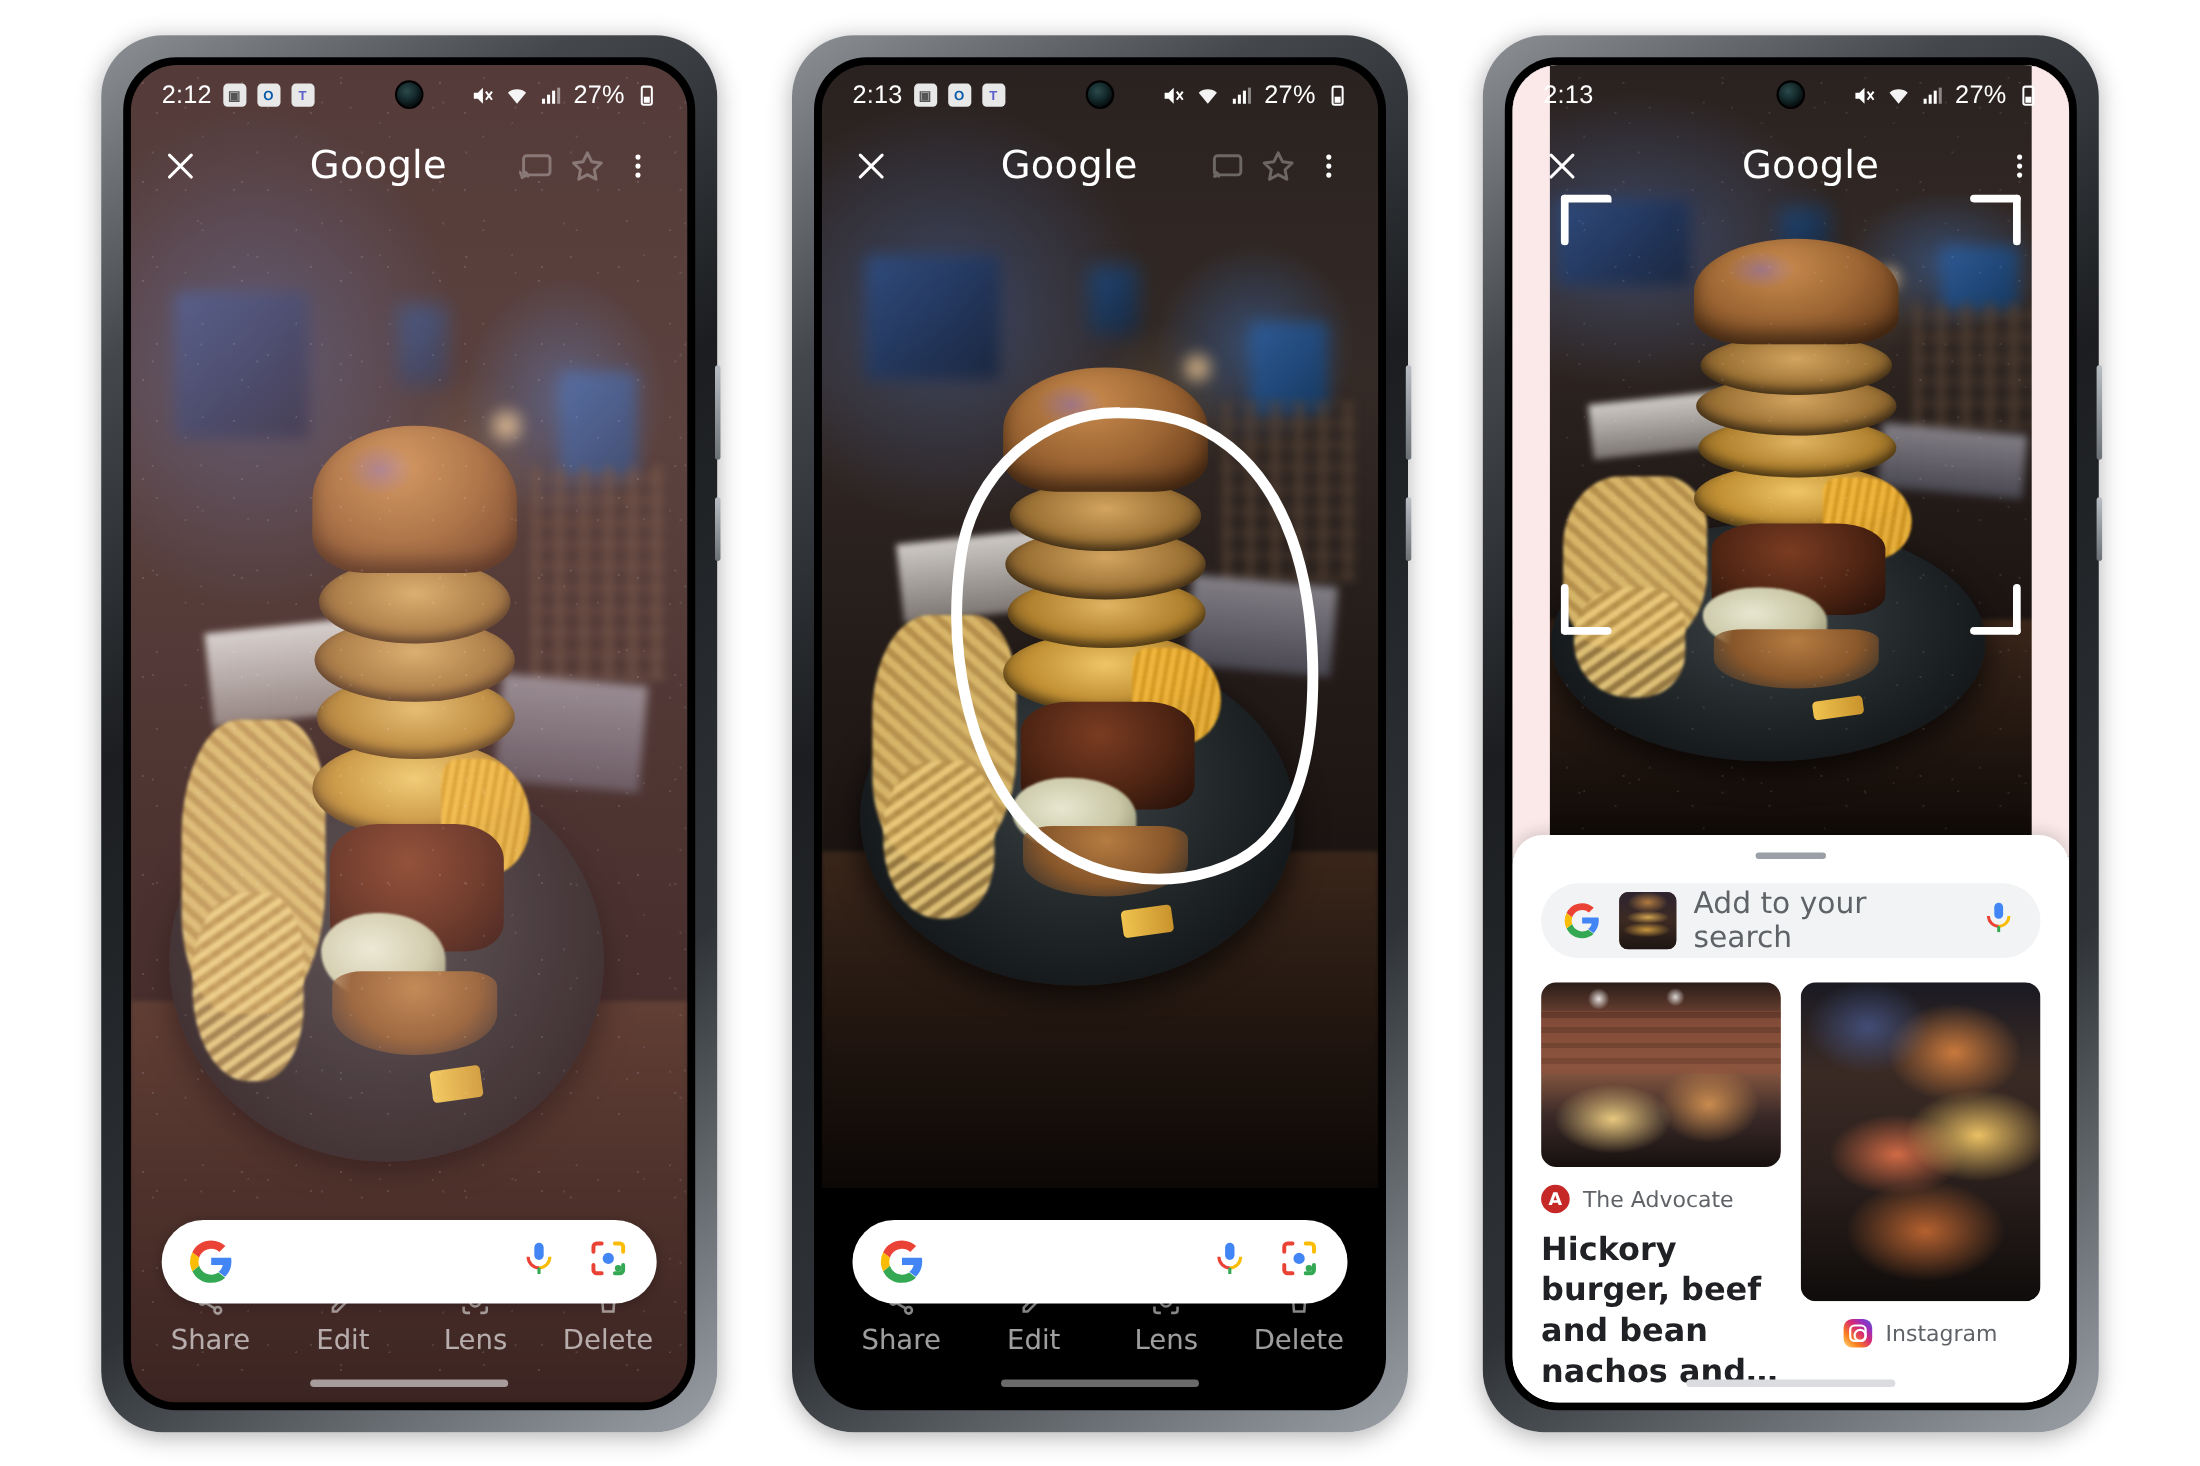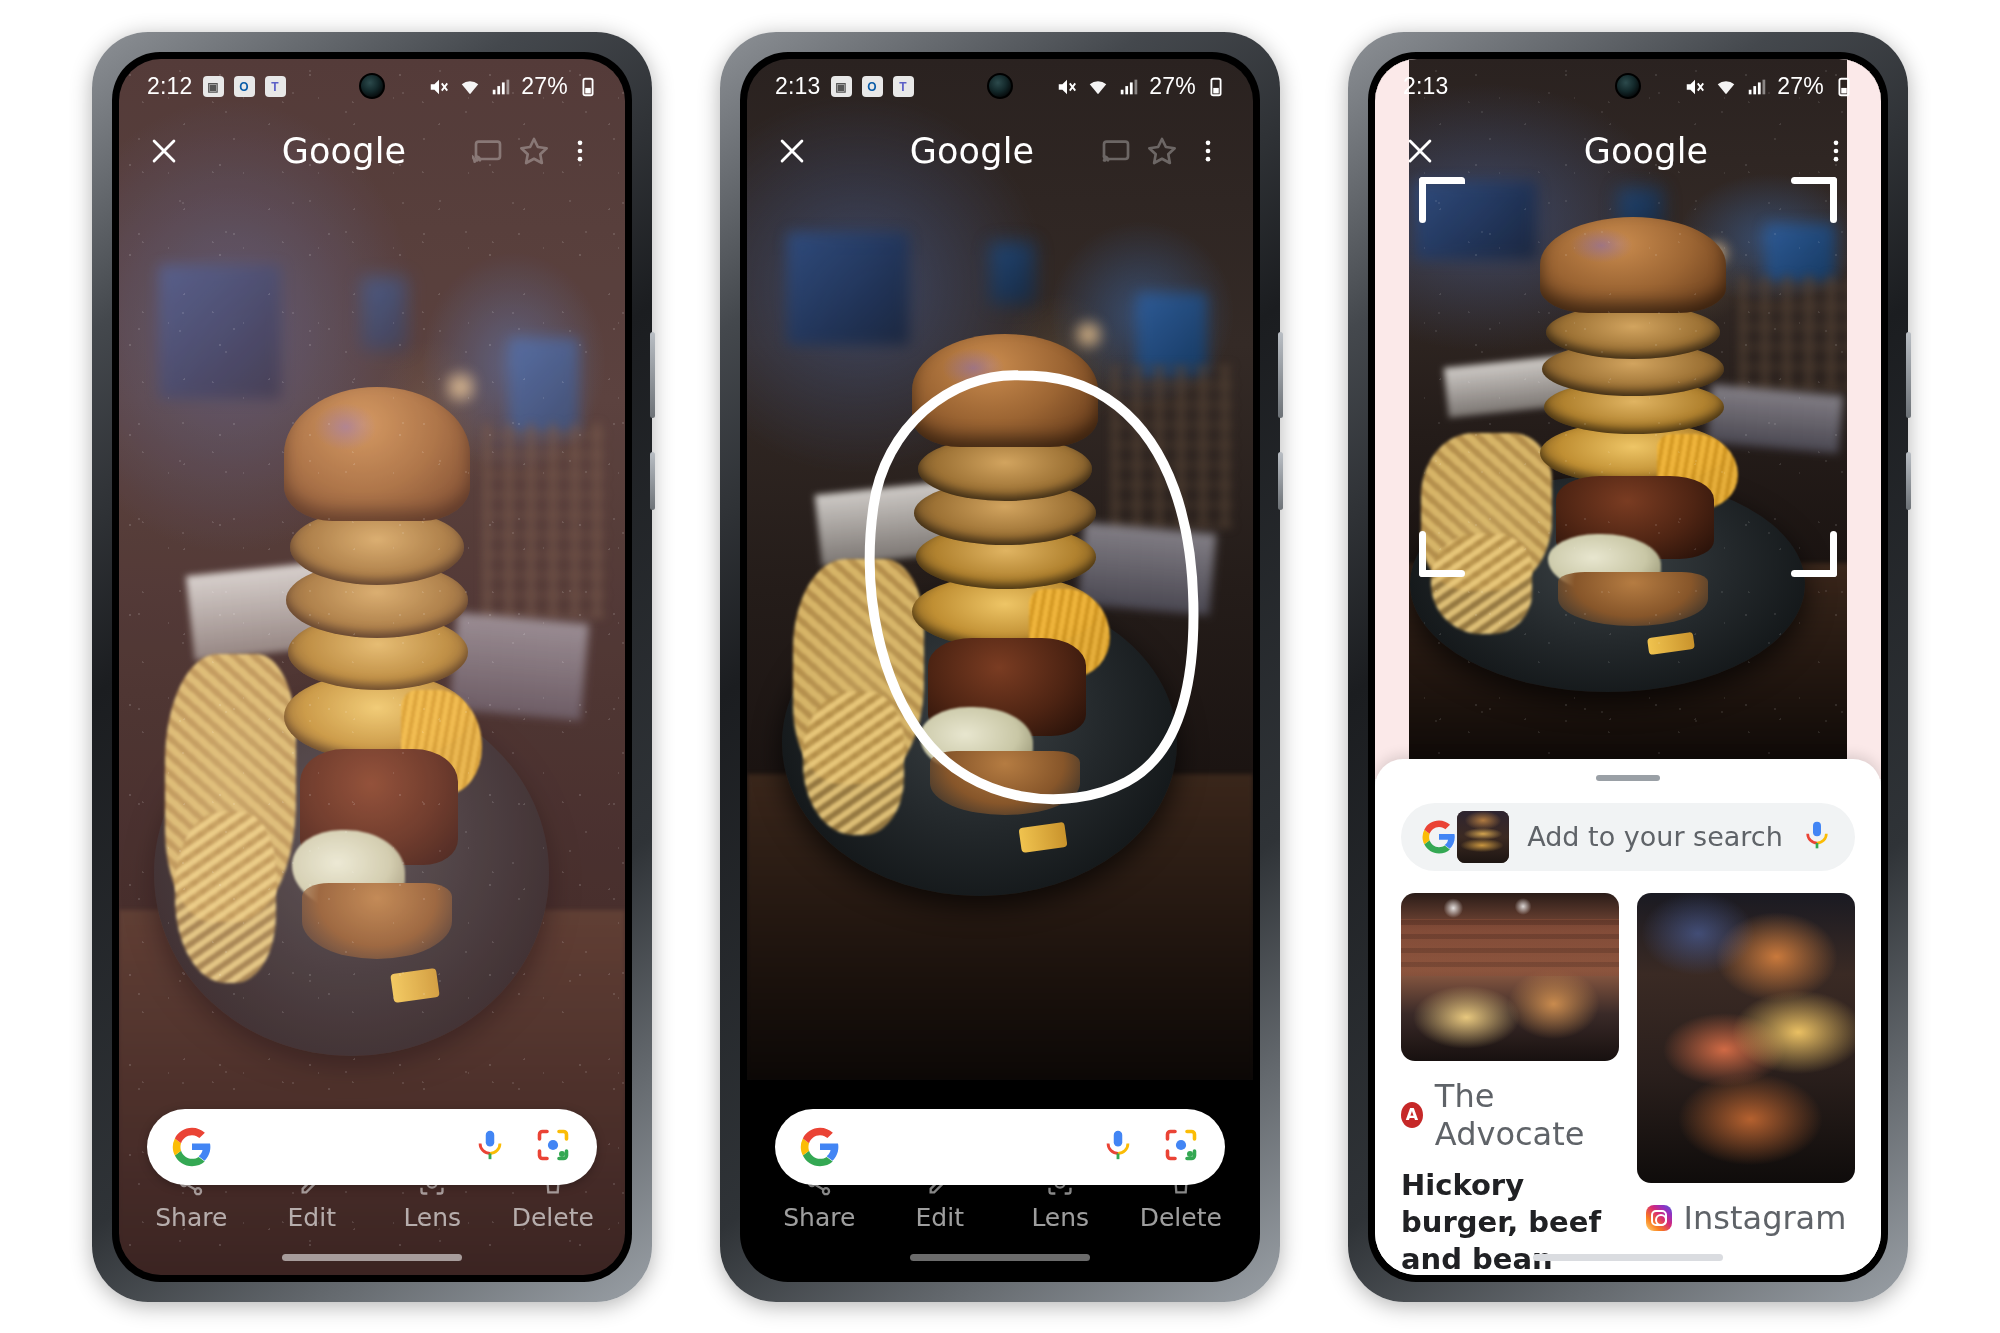--- a/index.html
+++ b/index.html
@@ -326,21 +326,21 @@
   }
   .grabber {
     width: 64px; height: 6px; border-radius: 4px;
     background: #9aa0a6; margin: 16px auto 0;
   }
   .sheet-search {
     margin: 22px 26px 0;
     height: 68px; border-radius: 36px;
     background: #f1f3f4;
     display: flex; align-items: center;
-    padding: 0 22px 0 20px;  text-align: center;
+    padding: 0 22px 0 20px; gap: 16px;
   }
   .thumb-chip {
     width: 52px; height: 52px; border-radius: 8px; overflow: hidden;
     position: relative; flex: 0 0 auto;
     background: #3a2a20;
   }
   .thumb-chip .mini {
     position:absolute; inset:0;
     background:
       radial-gradient(ellipse 50% 26% at 50% 18%, #b07a40, transparent 70%),
@@ -398,21 +398,21 @@
     background: linear-gradient(45deg,#feda75,#fa7e1e 28%,#d62976 58%,#962fbf 78%,#4f5bd5);
     position: relative;
   }
   .src-ig::before{
     content:""; position:absolute; inset:5px; border:2px solid #fff; border-radius:5px;
   }
   .src-ig::after{
     content:""; position:absolute; left:9px; top:9px; width:8px; height:8px;
     border:2px solid #fff; border-radius:50%;
   }
-  .src-name { font-size: 32px; color: #5f6368; font-family: "DejaVu Sans", sans-serif; }
+  .src-name { font-size: 20px; color: #5f6368; font-family: "DejaVu Sans", sans-serif; }
   .card-title {
     margin-top: 14px; font-size: 29px; line-height: 1.28;
     color: #202124; font-weight: bold;
     font-family: "DejaVu Sans", sans-serif;
   }
   .sheet-handle-bottom {
     position:absolute; left:50%; transform:translateX(-50%);
     bottom: 14px; width: 190px; height: 7px; border-radius: 6px; background:#dadce0;
   }
 </style>

